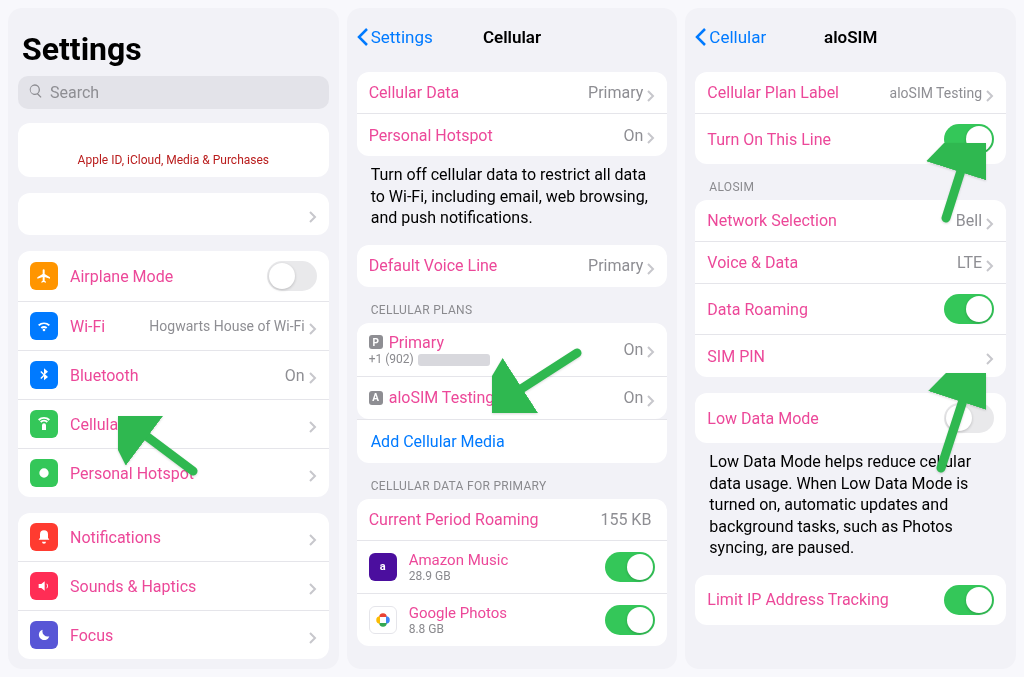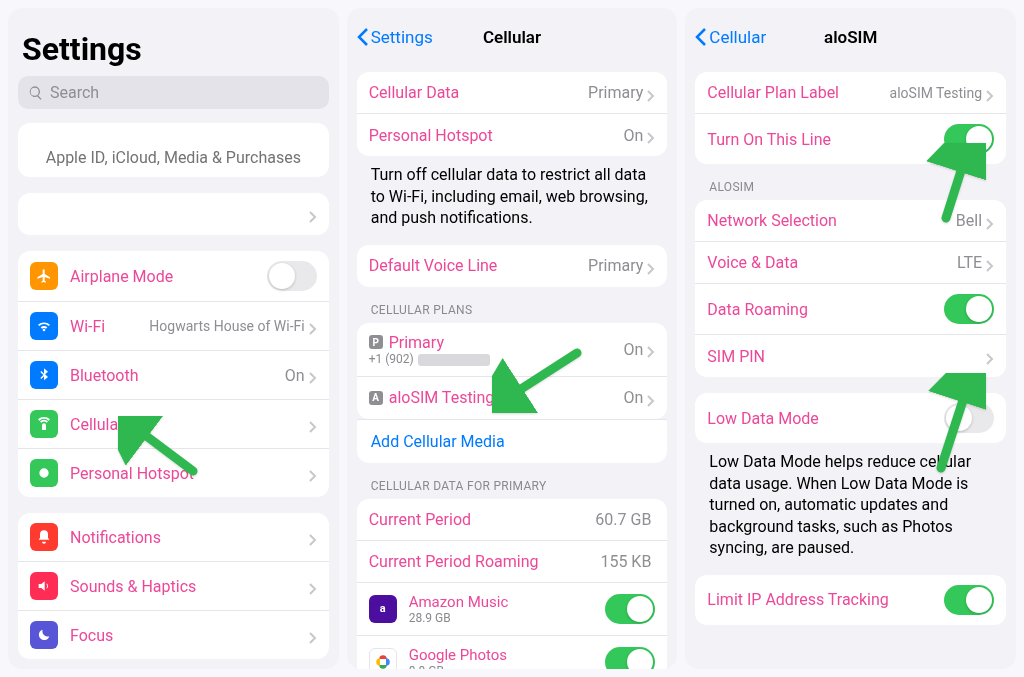--- a/index.html
+++ b/index.html
@@ -38,21 +38,21 @@
     font-size: 17px;
     cursor: pointer;
   }
   .nav-back svg { width: 12px; height: 18px; margin-right: 2px; }
   .nav-title { font-size: 17px; font-weight: 600; color: #000; }
   .big-title { font-size: 32px; font-weight: 700; color: #000; margin: 10px 0 8px 4px; }
   .search {
     background: #e3e3e9;
     border-radius: 10px;
     display: flex;
-    align-items: center;
+    align-items: flex-start;
     padding: 7px 10px;
     color: #8e8e93;
     font-size: 16px;
     margin-bottom: 14px;
   }
   .search svg { width: 16px; height: 16px; margin-right: 6px; fill: #8e8e93; }
   .group {
     background: #fff;
     border-radius: 12px;
     overflow: hidden;
@@ -111,21 +111,21 @@
   .toggle .knob {
     width: 26px; height: 26px; border-radius: 50%; background: #fff;
     position: absolute; top: 2px;
     box-shadow: 0 1px 3px rgba(0,0,0,0.2);
   }
   .toggle.on .knob { right: 2px; }
   .toggle.off .knob { left: 2px; }
   .spacer-card {
     background:#fff; border-radius:12px; min-height:54px;
     display:flex; align-items:flex-end; justify-content:center;
-    padding:8px 14px 10px; font-size:16px; color:#737373; margin-bottom:16px;
+    padding:8px 14px 10px; font-size:12px; color:#b91c1c; margin-bottom:16px;
   }
   .link-row {
     color: #007aff;
     font-size: 16px;
     padding: 12px 14px;
     background:#fff;
     border-top: 0.5px solid #e5e5ea;
   }
   .plan-badge {
     background:#8e8e93; color:#fff; font-size:10px; font-weight:700;
@@ -350,24 +350,20 @@
       <span class="chevron"><svg viewBox="0 0 8 12">
             <polyline points="1,1 6,6 1,11"></polyline>
           </svg></span>
     </div>
   </div>
   <div class="link-row" style="border-radius:0 0 12px 12px; margin-bottom:16px">Add Cellular Media</div>
 
   <div class="group-header">CELLULAR DATA FOR PRIMARY</div>
   <div class="group">
     <div class="row">
-      <span class="row-label">Current Period</span>
-      <span class="row-value">60.7 GB</span>
-    </div>
-    <div class="row">
       <span class="row-label">Current Period Roaming</span>
       <span class="row-value">155 KB</span>
     </div>
     <div class="row">
       <div class="app-icon" style="background:#4b0e9e">a</div>
       <div class="row-body">
         <span class="row-label" style="font-size:15px">Amazon Music</span>
         <span class="row-sublabel">28.9 GB</span>
       </div>
       <div class="toggle on">

